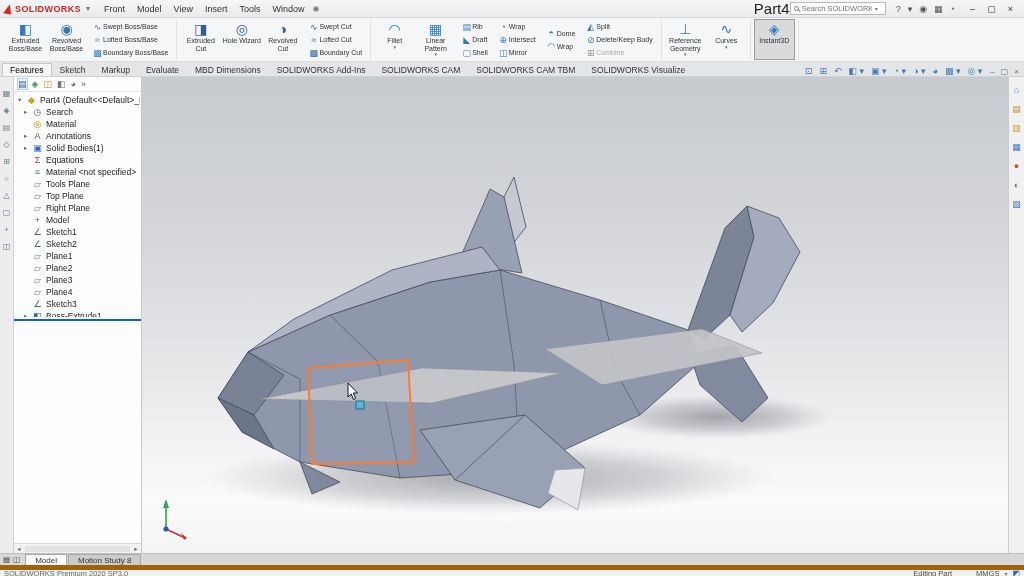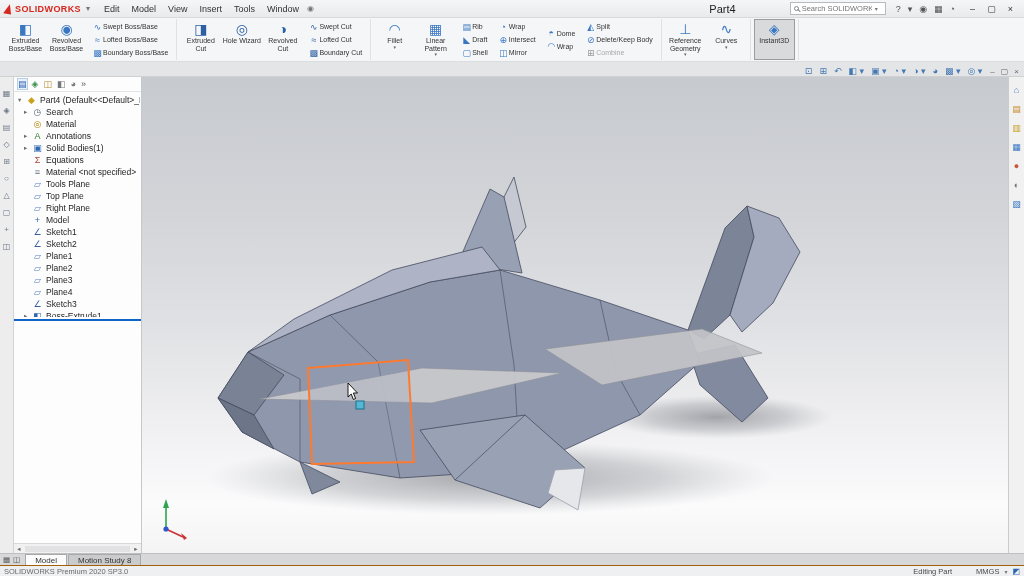--- a/index.html
+++ b/index.html
@@ -12,21 +12,21 @@
   .titlebar { height:18px; background:linear-gradient(#f5f6f7,#e9eaec); border-bottom:1px solid #d9dadc;
               display:flex; align-items:center; padding:0 4px; font-size:9px; flex:0 0 18px; }
   .logo { display:flex; align-items:center; gap:3px; margin-right:8px; }
   .logo-tri { width:0; height:0; border-left:5px solid transparent; border-right:3px solid transparent;
               border-bottom:10px solid #d6281e; transform:rotate(10deg); }
   .brand { color:#d6281e; font-weight:bold; letter-spacing:.4px; font-size:9px; }
   .menubar { display:flex; }
   .menu-item { padding:2px 6px; color:#333; cursor:default; }
   .pin { color:#777; font-size:8px; margin-left:2px; }
   .tb-spacer { flex:1; }
-  .doc-title { color:#222; font-size:11px; margin-right:54px; white-space:nowrap; }
+  .doc-title { color:#222; font-size:15px; white-space:nowrap; }
   .searchbox { display:flex; align-items:center; background:#fff; border:1px solid #b9babc; height:13px;
                width:96px; padding:0 3px; gap:3px; margin-right:10px; }
   .mag { width:5px; height:5px; border:1px solid #888; border-radius:50%; position:relative; flex:0 0 auto; }
   .mag::after { content:""; position:absolute; width:4px; height:1px; background:#888;
                 transform:rotate(45deg); right:-3px; bottom:-1px; }
   .searchbox input { border:none; outline:none; width:70px; font-size:7.5px; color:#555; background:transparent; }
   .searchbox .caret { font-size:6px; color:#777; }
   .tb-icons { display:flex; gap:7px; color:#555; font-size:9px; margin-right:8px; align-items:center; }
   .winbtns { display:flex; }
   .winbtn { width:19px; height:15px; display:flex; align-items:center; justify-content:center;
@@ -93,39 +93,39 @@
 
   
   .bottomtabs { height:12px; flex:0 0 12px; background:#d8d8da; border-top:1px solid #bebfc1;
                 display:flex; align-items:flex-end; padding-left:3px; font-size:8px; }
   .btabicons { display:flex; gap:3px; font-size:7.5px; color:#555; margin-right:5px; align-items:center; height:11px; }
   .btab { padding:0 9px; height:11px; line-height:11px; background:#cbcbcd; border:1px solid #a8a9ab;
           border-bottom:none; margin-right:1px; color:#333; white-space:nowrap; }
   .btab.active { background:#fbfbfc; }
 
   
-  .statusbar { height:11px; flex:0 0 11px; background:#eff0f1; border-top:1px solid #a16207;
+  .statusbar { height:11px; flex:0 0 11px; background:#eff0f1; border-top:5px solid #a16207;
                display:flex; align-items:center; font-size:7.5px; color:#4a4a4c; padding:0 4px; gap:5px; }
   .sb-spacer { flex:1; }
   .sb-caret { font-size:6px; color:#777; }
   .sb-tag { color:#2f66b0; font-size:8px; }
 </style>
 </head>
 <body>
 
 <div class="window">
 
   <div class="titlebar">
     <div class="logo">
       <span class="logo-tri"></span>
       <span class="brand">SOLIDWORKS</span>
       <span class="pin">▾</span>
     </div>
     <div class="menubar">
-      <span class="menu-item">Edit</span>
+      <span class="menu-item">Front</span>
         <span class="menu-item">Model</span>
         <span class="menu-item">View</span>
         <span class="menu-item">Insert</span>
         <span class="menu-item">Tools</span>
         <span class="menu-item">Window</span>
     </div>
     <span class="pin">◉</span>
     <div class="tb-spacer"></div>
     <span class="doc-title">Part4</span>
     <div class="searchbox">
@@ -326,20 +326,31 @@
 
     <div class="rgroup">
       <div class="rbig pressed">
         <span class="ricon">◈</span>
         <span>Instant3D</span>
       </div>
     </div>
   </div>
 
   <div class="tabrow">
+    <div style="display:flex;">
+      <div class="rtab active">Features</div>
+        <div class="rtab">Sketch</div>
+        <div class="rtab">Markup</div>
+        <div class="rtab">Evaluate</div>
+        <div class="rtab">MBD Dimensions</div>
+        <div class="rtab">SOLIDWORKS Add-Ins</div>
+        <div class="rtab">SOLIDWORKS CAM</div>
+        <div class="rtab">SOLIDWORKS CAM TBM</div>
+        <div class="rtab">SOLIDWORKS Visualize</div>
+    </div>
     <div class="headsup">
       <span>⊡</span>
         <span>⊞</span>
         <span>↶</span>
         <span>◧ ▾</span>
         <span>▣ ▾</span>
         <span>◔ ▾</span>
         <span>◑ ▾</span>
         <span>◕</span>
         <span>▩ ▾</span>

